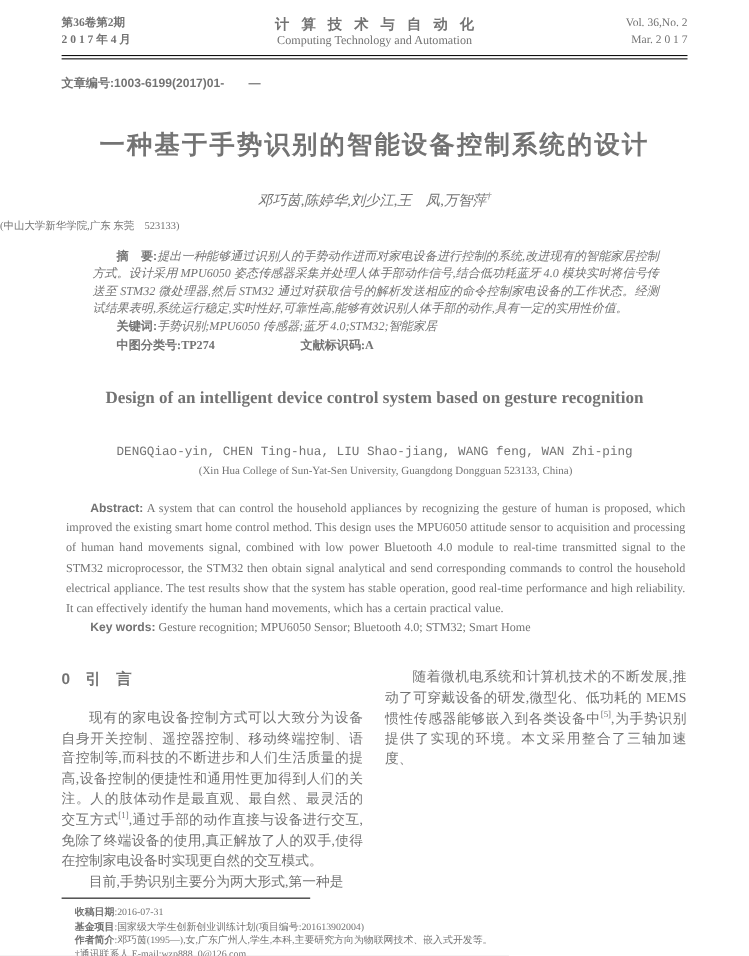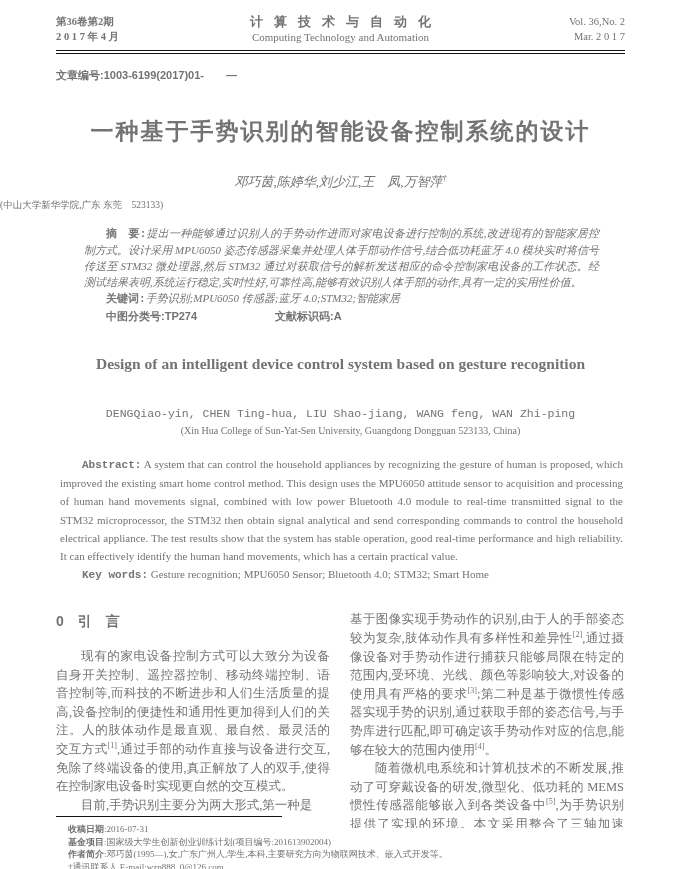--- a/index.html
+++ b/index.html
@@ -42,23 +42,23 @@
   .authors-cn { margin-top:26px; text-align:center; font-size:13px;font-style:italic; }
   .affil-cn { margin-top:8px; text-align:left; font-size:9.5px; }
   
   .abstract-cn {
     margin:13px 82px 0 84px;
     font-size:11px; line-height:16px; text-align:justify;
   }
   .abstract-cn .body-text { font-style:italic; }
   .abstract-cn p { margin:0; text-indent:2em; }
   .b-label { font-weight:bold; font-style:normal;
-    font-family:Liberation Mono, monospace; }
+    font-family:Liberation Sans, sans-serif; }
   .clc-line { margin-top:1px; text-indent:2em; font-weight:bold;
-    font-family:Liberation Sans, sans-serif; }
+    font-family:Liberation Serif, serif; }
   .clc-gap { display:inline-block; width:78px; }
   
   .title-en { margin-top:31px; text-align:center; font-size:15.5px; font-weight:bold; }
   .authors-en { margin-top:34px; text-align:center; font-size:11.5px;font-family:Liberation Mono, monospace; }
   .affil-en { margin-top:5px; text-align:center; font-size:10px;padding-left:20px; }
   
   .abstract-en { margin:19px 58px 0 60px; font-size:11px; line-height:18.2px; text-align:justify; }
   .abstract-en p { margin:0; text-indent:2em; }
   
   .columns {
@@ -126,21 +126,20 @@
     <p><span class="b-label">Key words:</span> <span>Gesture recognition; MPU6050 Sensor; Bluetooth 4.0; STM32; Smart Home</span></p>
   </div>
 
   <div class="columns">
     <div class="col">
       <div class="sec-heading">0　引　言</div>
       <p class="indent">现有的家电设备控制方式可以大致分为设备自身开关控制、遥控器控制、移动终端控制、语音控制等,而科技的不断进步和人们生活质量的提高,设备控制的便捷性和通用性更加得到人们的关注。人的肢体动作是最直观、最自然、最灵活的交互方式<sup>[1]</sup>,通过手部的动作直接与设备进行交互,免除了终端设备的使用,真正解放了人的双手,使得在控制家电设备时实现更自然的交互模式。</p>
       <p class="indent">目前,手势识别主要分为两大形式,第一种是</p>
     </div>
     <div class="col">
-      <p>基于图像实现手势动作的识别,由于人的手部姿态较为复杂,肢体动作具有多样性和差异性<sup>[2]</sup>,通过摄像设备对手势动作进行捕获只能够局限在特定的范围内,受环境、光线、颜色等影响较大,对设备的使用具有严格的要求<sup>[3]</sup>;第二种是基于微惯性传感器实现手势的识别,通过获取手部的姿态信号,与手势库进行匹配,即可确定该手势动作对应的信息,能够在较大的范围内使用<sup>[4]</sup>。</p>
       <p class="indent">随着微机电系统和计算机技术的不断发展,推动了可穿戴设备的研发,微型化、低功耗的 MEMS 惯性传感器能够嵌入到各类设备中<sup>[5]</sup>,为手势识别提供了实现的环境。本文采用整合了三轴加速度、</p>
     </div>
   </div>
 
   <div class="footnote">
     <div class="fn-divider"></div>
     <div class="fn-row"><span class="fn-label">收稿日期</span><span>:2016-07-31</span></div>
     <div class="fn-row"><span class="fn-label">基金项目</span><span>:国家级大学生创新创业训练计划(项目编号:201613902004)</span></div>
     <div class="fn-row"><span class="fn-label">作者简介</span><span>:邓巧茵(1995—),女,广东广州人,学生,本科,主要研究方向为物联网技术、嵌入式开发等。</span></div>
     <div class="fn-row"><span class="fn-label"></span><span>†通讯联系人,E-mail:wzp888_0@126.com</span></div>

